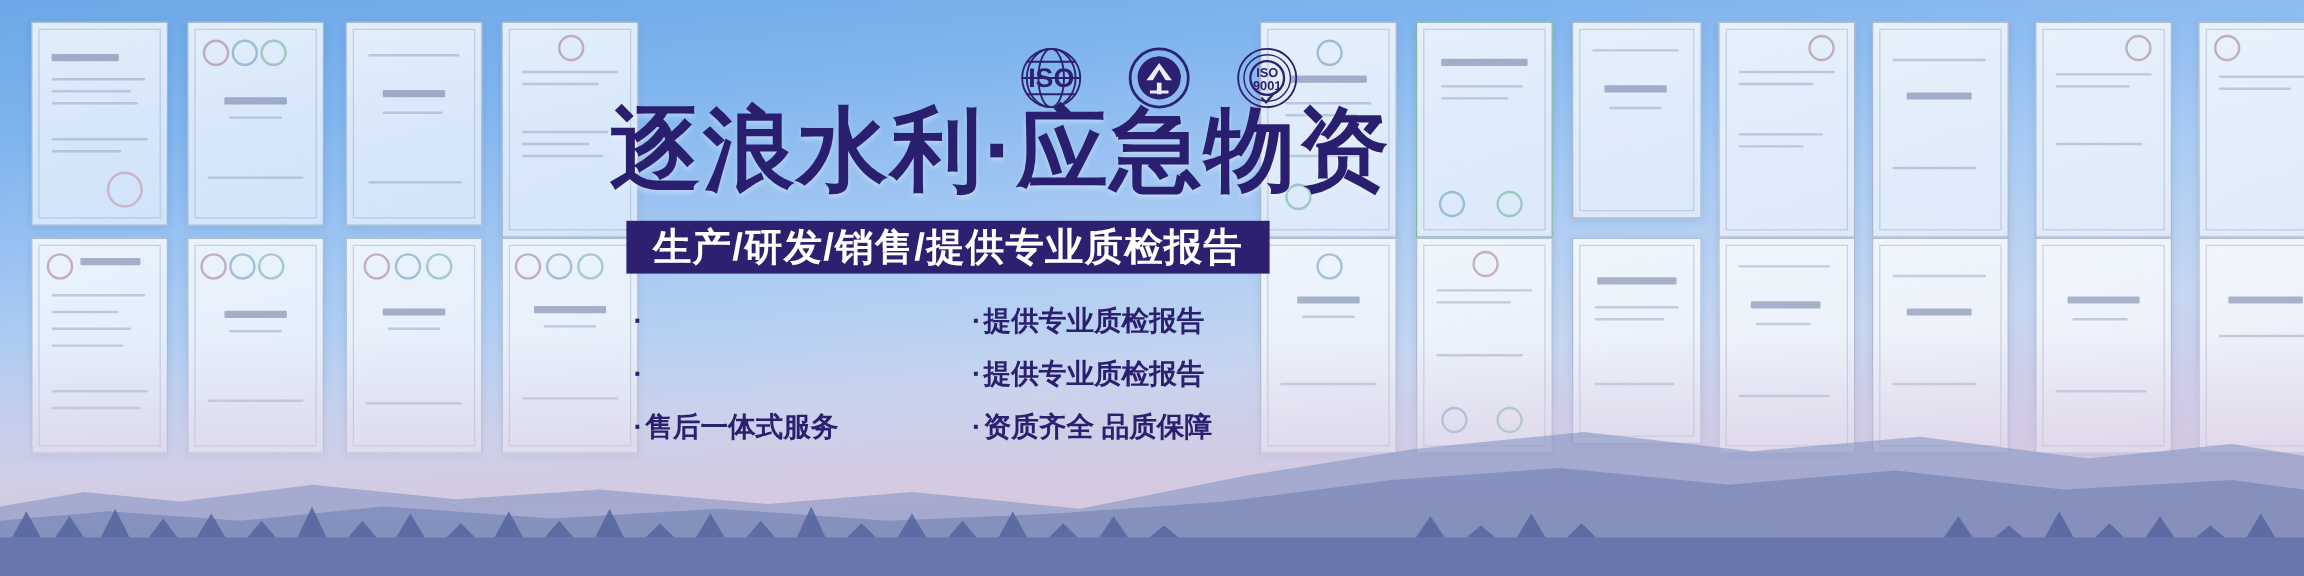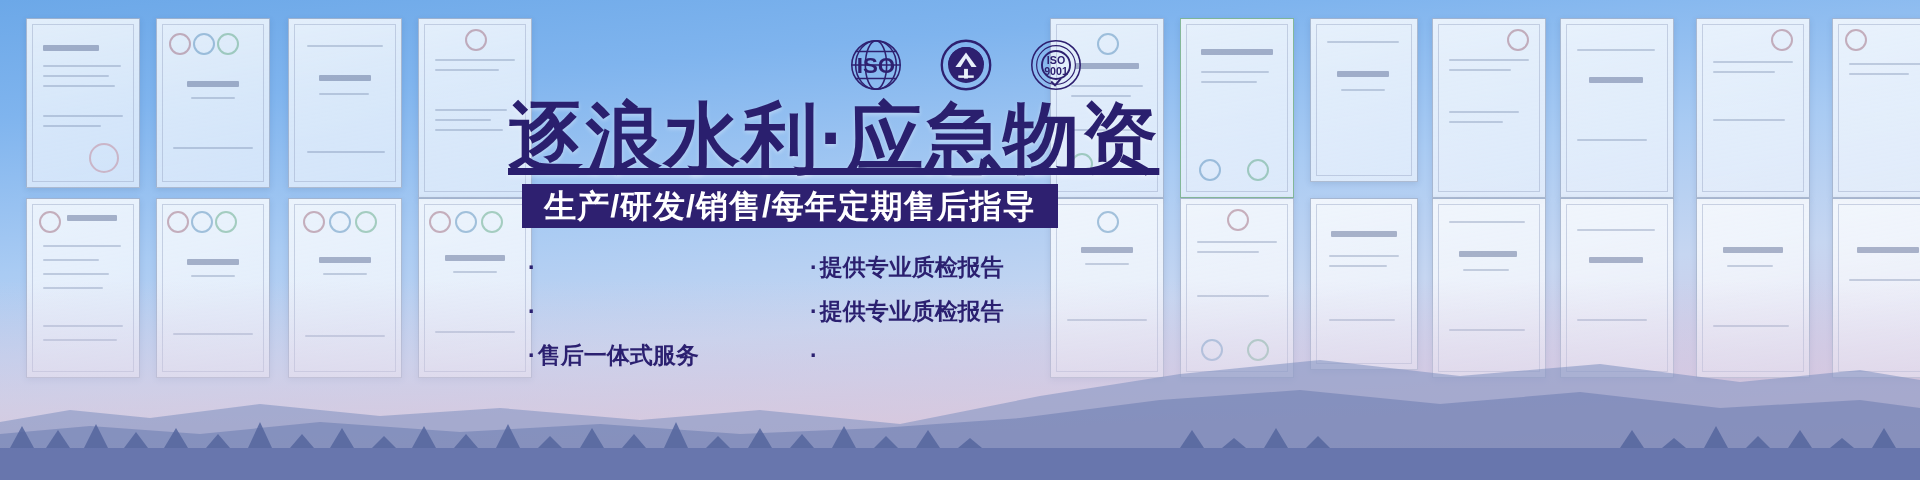--- a/index.html
+++ b/index.html
@@ -46,25 +46,24 @@
 
   
   .badges{
     position:absolute;left:845px;top:34px;
     display:flex;align-items:center;gap:28px;
   }
   .badge{width:62px;height:62px;}
 
   
   .headline{
-    position:absolute;left:508px;top:100px;
+    position:absolute;left:508px;top:88px;
     font-size:76px;font-weight:bold;letter-spacing:2px;
     color:#2a1f6e;line-height:1;white-space:nowrap;
     text-shadow:0 2px 4px rgba(255,255,255,.35);
-    text-decoration:underline;
   }
 
   
   .subtitle-bar{
     position:absolute;left:522px;top:184px;
     width:536px;height:44px;
     background:#2e2070;
     display:flex;align-items:center;justify-content:center;
   }
   .subtitle-bar .txt{
@@ -360,21 +359,21 @@
       <circle cx="32" cy="32" r="14.5" fill="none" stroke="#2e2070" stroke-width="2"></circle>
       <text x="32" y="31" text-anchor="middle" font-family="'Liberation Sans',sans-serif" font-size="11" font-weight="bold" fill="#2e2070">ISO</text>
       <text x="32" y="42" text-anchor="middle" font-family="'Liberation Sans',sans-serif" font-size="11" font-weight="bold" fill="#2e2070">9001</text>
       <path d="M27,49 l4,4 l6,-7" fill="none" stroke="#2e2070" stroke-width="2"></path>
     </svg>
   </div>
 
   <div class="headline">逐浪水利·应急物资</div>
 
   <div class="subtitle-bar">
-    <span class="txt">生产/研发/销售/每年定期售后指导</span>
+    <span class="txt">生产/研发/销售/提供专业质检报告</span>
   </div>
 
   <div class="features">
     <div class="feat">
       <span class="dot">·</span>
     </div>
     <div class="feat">
       <span class="dot">·</span>
       <span>提供专业质检报告</span>
     </div>
@@ -384,16 +383,17 @@
     <div class="feat">
       <span class="dot">·</span>
       <span>提供专业质检报告</span>
     </div>
     <div class="feat">
       <span class="dot">·</span>
       <span>售后一体式服务</span>
     </div>
     <div class="feat">
       <span class="dot">·</span>
+      <span>资质齐全 品质保障</span>
     </div>
   </div>
 
 </div>
 
 </body></html>

